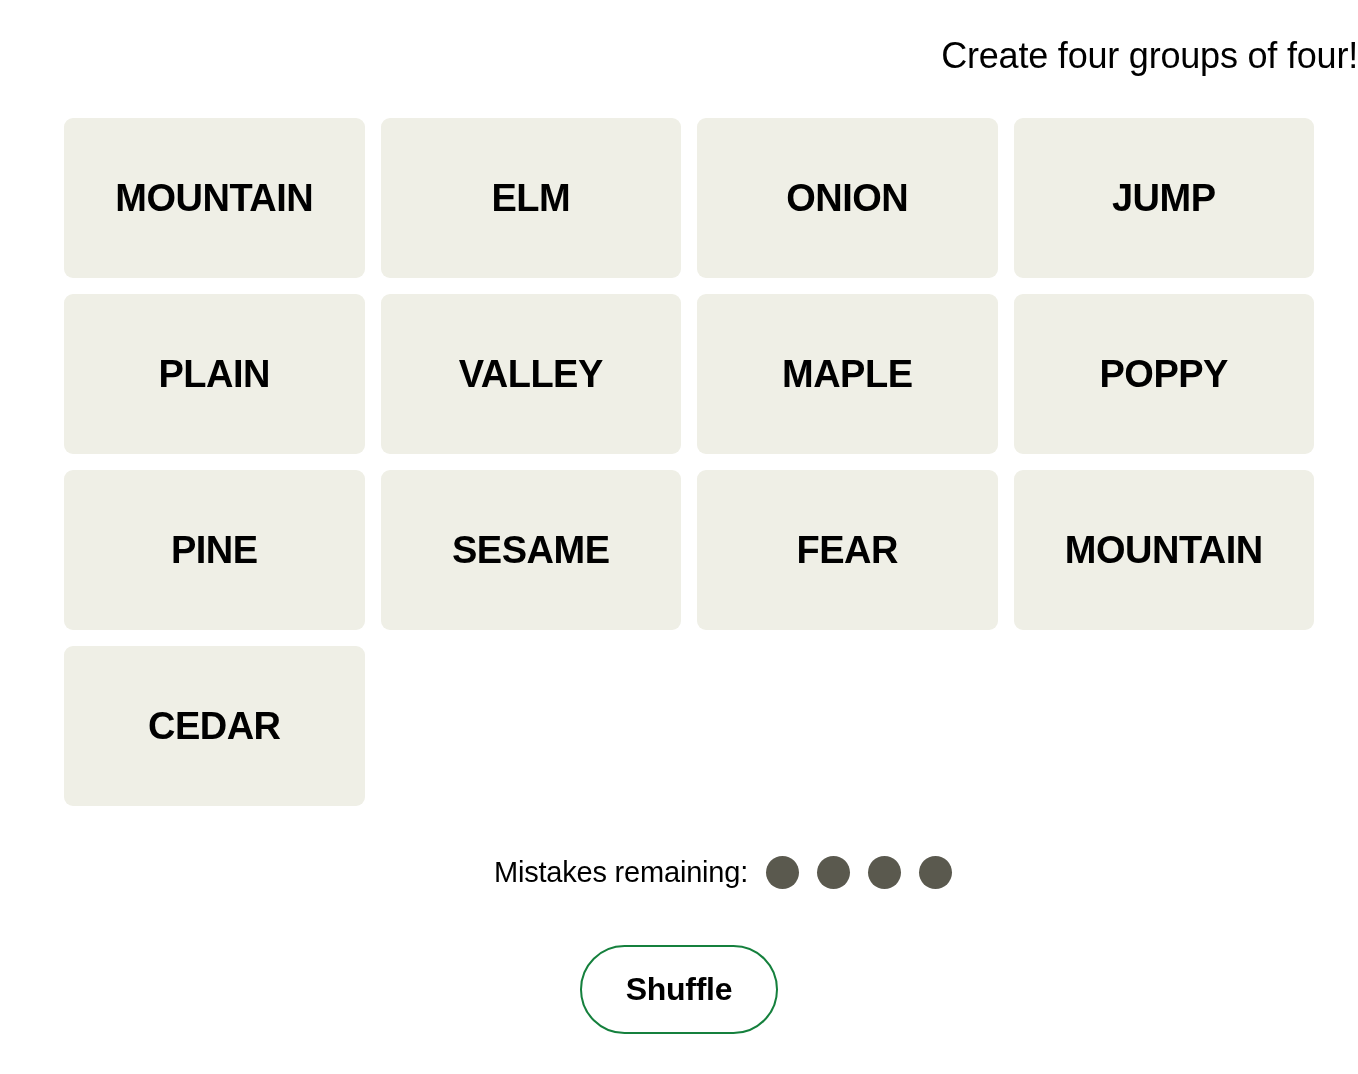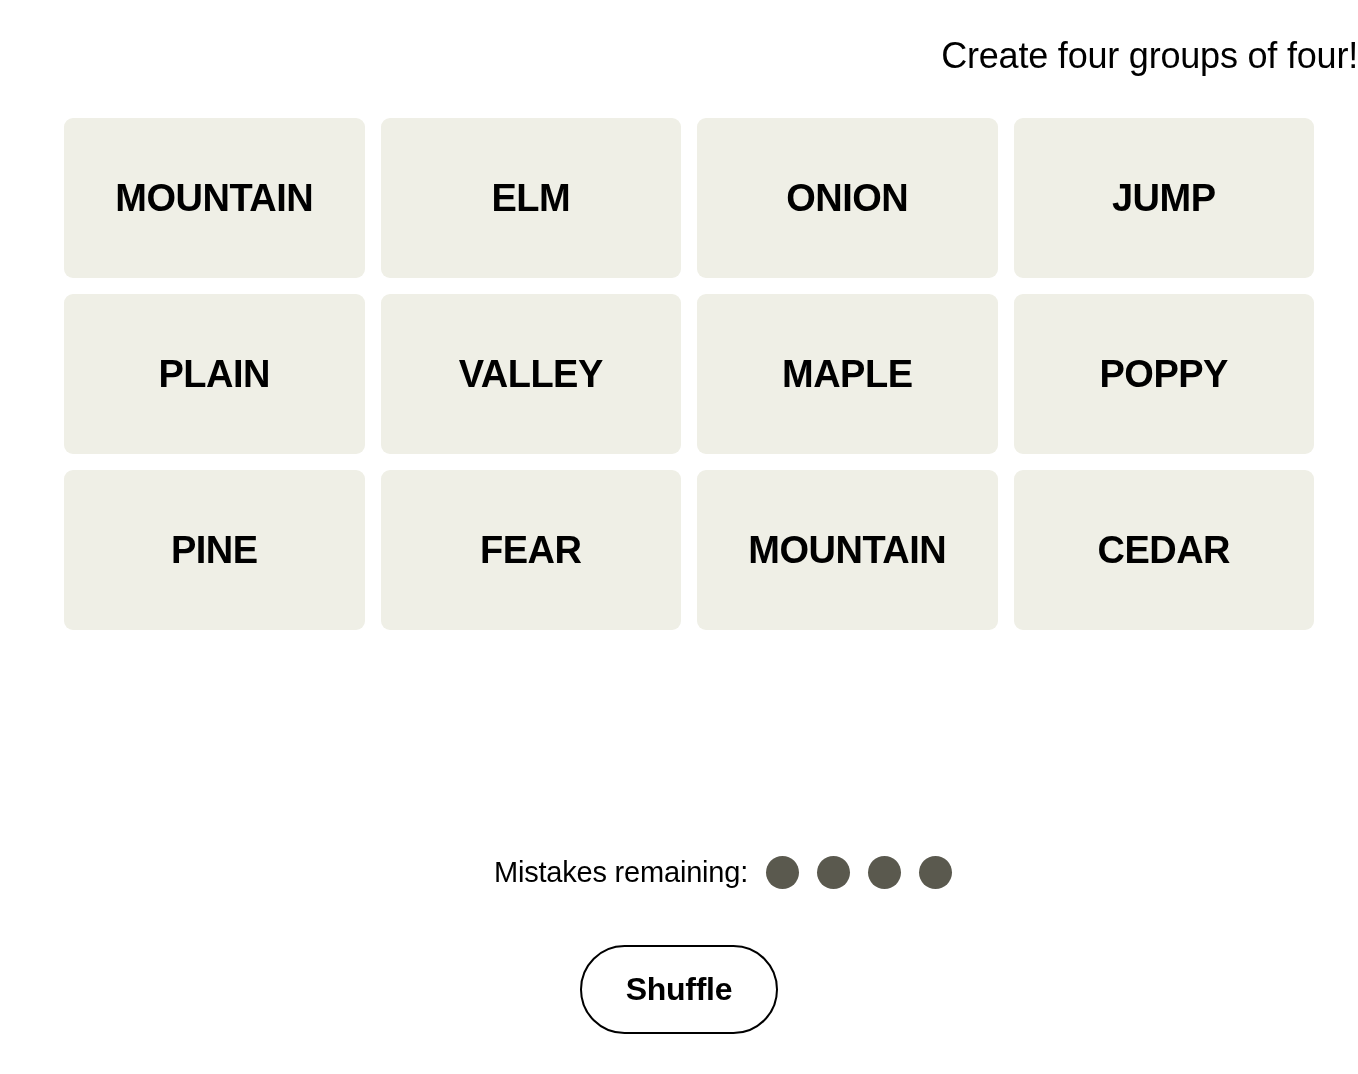--- a/index.html
+++ b/index.html
@@ -101,21 +101,21 @@
     width: 1358px;
     display: flex;
     align-items: center;
     justify-content: center;
     gap: 26px;
   }
   .pill {
     height: 89px;
     border-radius: 45px;
     background: #ffffff;
-    border: 2px solid #000000;
+    border: 2px solid #15803d;
     color: #000000;
     font-family: "Liberation Sans", sans-serif;
     font-size: 32px;
     font-weight: 700;
     letter-spacing: -0.3px;
     padding: 0 44px;
     display: inline-flex;
     align-items: center;
     justify-content: center;
     cursor: pointer;
@@ -157,20 +157,23 @@
     <button class="tile">
       <span class="tile-label">MAPLE</span>
     </button>
     <button class="tile">
       <span class="tile-label">POPPY</span>
     </button>
     <button class="tile">
       <span class="tile-label">PINE</span>
     </button>
     <button class="tile">
+      <span class="tile-label">SESAME</span>
+    </button>
+    <button class="tile">
       <span class="tile-label">FEAR</span>
     </button>
     <button class="tile">
       <span class="tile-label">MOUNTAIN</span>
     </button>
     <button class="tile">
       <span class="tile-label">CEDAR</span>
     </button>
   </div>
 

